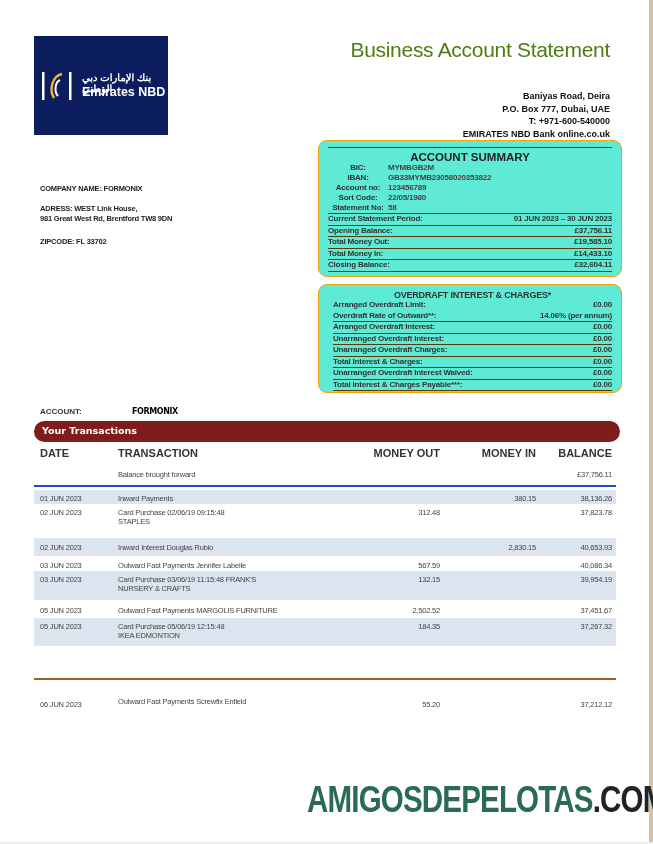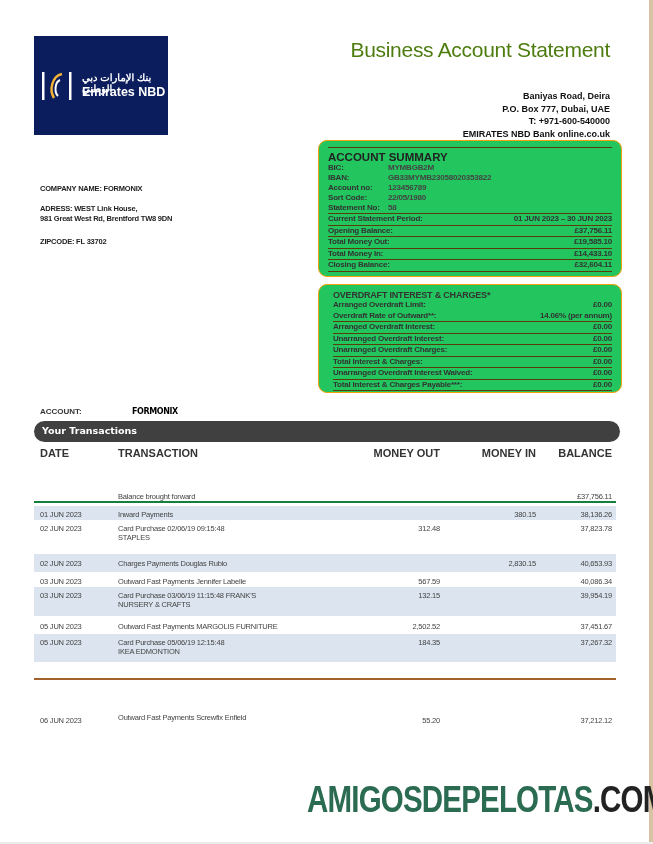--- a/index.html
+++ b/index.html
@@ -17,38 +17,38 @@
   .logo-mark { position: absolute; left: 6px; top: 34px; width: 34px; height: 32px; }
   .logo-arabic { position: absolute; left: 48px; top: 36px; color: #fff; font-size: 10px; font-weight: bold; direction: rtl; width: 80px; text-align: left; }
   .logo-text { position: absolute; left: 48px; top: 49px; color: #fff; font-size: 12.5px; font-weight: bold; letter-spacing: 0px; }
 
   .doc-title { position: absolute; right: 43px; top: 38px; font-size: 21px; color: #4d7c0f; font-family: "Liberation Sans", sans-serif; letter-spacing: -0.3px; }
   .bank-address { position: absolute; right: 43px; top: 90px; text-align: right; font-size: 9px; font-weight: bold; line-height: 12.5px; color: #111; }
 
   .company { position: absolute; left: 40px; font-size: 7.5px; font-weight: bold; color: #222; line-height: 10px; letter-spacing: -0.2px; }
 
   .box {
-    position: absolute; background: #22c55e; border-radius: 9px; border: 1px solid #f2a10a;
+    position: absolute; background: #5eead4; border-radius: 9px; border: 1px solid #f2a10a; text-align: center;
   }
   .acct-box { left: 318px; top: 140px; width: 302px; height: 135px; }
   .od-box { left: 318px; top: 284px; width: 302px; height: 107px; }
   .box-inner { position: absolute; left: 9px; right: 9px; }
   .box-title { font-size: 11.5px; font-weight: bold; color: #222; }
   .kv { display: flex; font-size: 8px; font-weight: bold; color: #333; height: 10px; line-height: 10px; letter-spacing: -0.2px; }
   .kv .k { width: 60px; }
   .kv .v { font-weight: bold; color: #444; }
   .line-row { display: flex; justify-content: space-between; font-size: 8px; font-weight: bold; color: #333; height: 10.5px; line-height: 10.5px; border-top: 1.5px solid #5a3c08; letter-spacing: -0.2px; }
   .line-row.plain { border-top: none; }
   .od-title { font-size: 9px; font-weight: bold; color: #333; letter-spacing: -0.2px; }
 
   .account-label { position: absolute; left: 40px; top: 407px; font-size: 8px; font-weight: bold; color: #333; }
   .account-label b { color: #000; font-family: "DejaVu Sans", sans-serif; font-weight: 900; font-size: 8px; letter-spacing: -0.4px; margin-left: 48px; }
 
   .tx-header-bar {
-    position: absolute; left: 34px; top: 421px; width: 586px; height: 21px; background: #404040;
+    position: absolute; left: 34px; top: 421px; width: 586px; height: 21px; background: #7f1d1d;
     border-radius: 11px 11px 11px 11px; border-top-left-radius: 11px;
   }
   .tx-header-bar span { position: absolute; left: 8px; top: 4px; color: #fff; font-size: 9.5px; font-weight: bold; font-family: "DejaVu Sans", sans-serif; }
 
   .tx-table { position: absolute; left: 34px; top: 444px; width: 582px; }
   .tx-cols { display: flex; font-size: 11px; font-weight: bold; color: #333; height: 20px; line-height: 18px; }
   .tx-row { display: flex; font-size: 7.5px; color: #444; letter-spacing: -0.2px; }
   .tx-row.shade { background: #dbe4ef; }
   .c-date { width: 84px; padding-left: 6px; box-sizing: border-box; }
   .c-desc { width: 245px; }
@@ -190,21 +190,21 @@
 
 <div class="tx-table">
   <div class="tx-cols">
     <div class="c-date">DATE</div>
     <div class="c-desc">TRANSACTION</div>
     <div class="c-out">MONEY OUT</div>
     <div class="c-in">MONEY IN</div>
     <div class="c-bal">BALANCE</div>
   </div>
 
-  <div class="tx-row" style="height:19px; margin-top:18px; border-bottom:2px solid #15803d;align-items:flex-end;">
+  <div class="tx-row" style="height:19px; margin-top:2px; border-bottom:2px solid #1d4ed8;">
     <div class="c-date cell"></div>
     <div class="c-desc cell">Balance brought forward</div>
     <div class="c-out cell"></div>
     <div class="c-in cell"></div>
     <div class="c-bal cell">£37,756.11</div>
   </div>
 
   <div class="tx-row shade" style="height:14px; margin-top:3px;">
     <div class="c-date cell">01 JUN 2023</div>
     <div class="c-desc cell">Inward Payments</div>
@@ -219,21 +219,21 @@
         <div>Card Purchase 02/06/19 09:15:48</div>
         <div>STAPLES</div>
       </div>
     <div class="c-out cell">312.48</div>
     <div class="c-in cell"></div>
     <div class="c-bal cell">37,823.78</div>
   </div>
 
   <div class="tx-row shade" style="height:18px;">
     <div class="c-date cell" style="padding-top:5px;">02 JUN 2023</div>
-    <div class="c-desc cell" style="padding-top:5px;">Charges Payments Douglas Rubio</div>
+    <div class="c-desc cell" style="padding-top:5px;">Inward Interest Douglas Rubio</div>
     <div class="c-out cell" style="padding-top:5px;"></div>
     <div class="c-in cell" style="padding-top:5px;">2,830.15</div>
     <div class="c-bal cell" style="padding-top:5px;">40,653.93</div>
   </div>
 
   <div class="tx-row" style="height:15px;">
     <div class="c-date cell" style="padding-top:5px;">03 JUN 2023</div>
     <div class="c-desc cell" style="padding-top:5px;">Outward Fast Payments Jennifer Labelle</div>
     <div class="c-out cell" style="padding-top:5px;">567.59</div>
     <div class="c-in cell" style="padding-top:5px;"></div>

